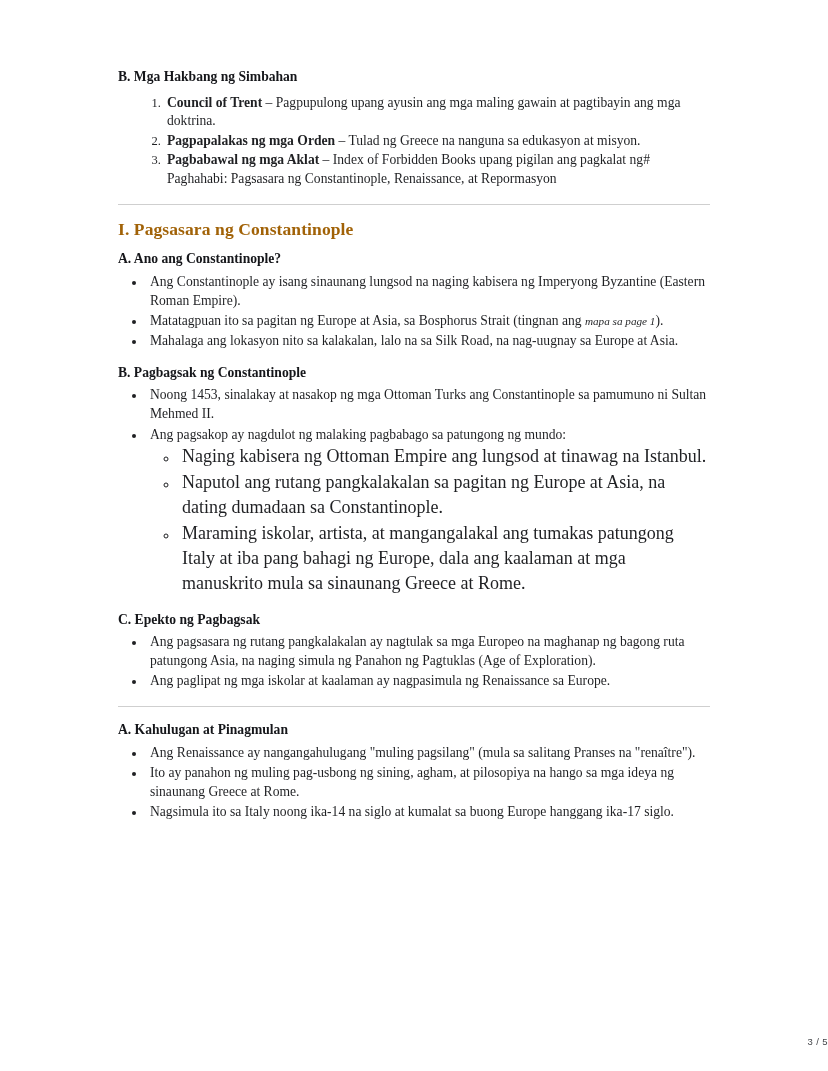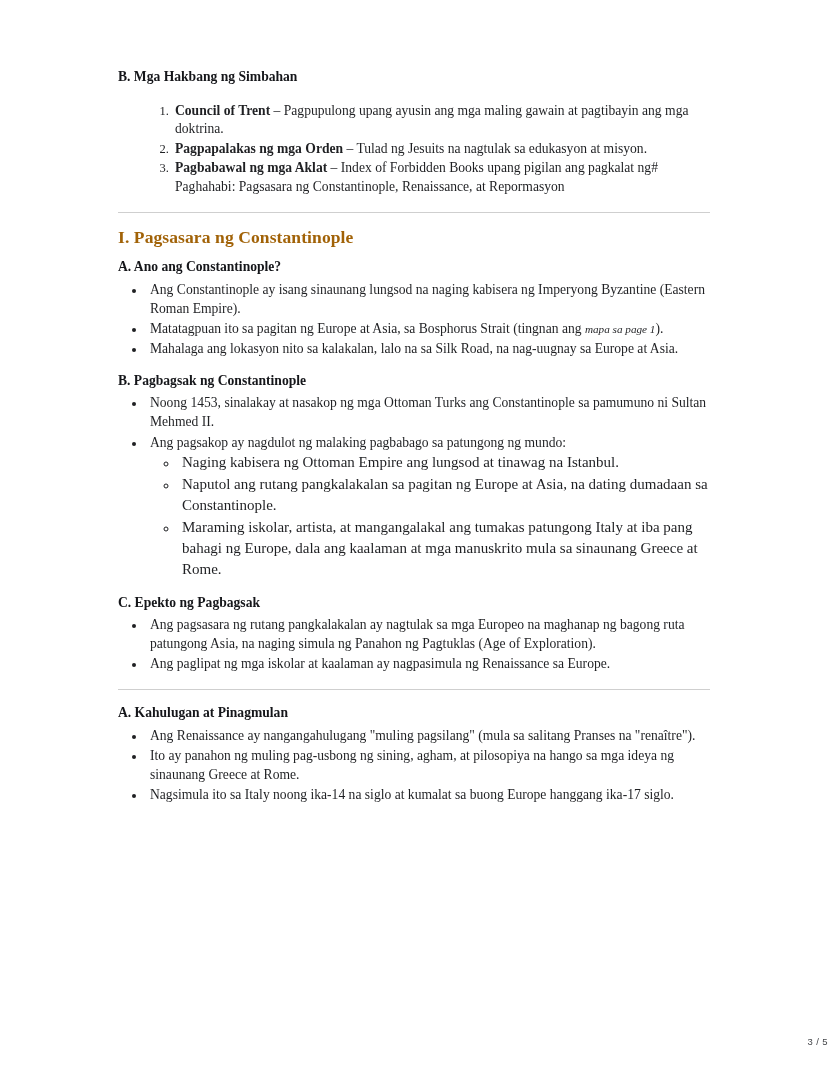--- a/index.html
+++ b/index.html
@@ -52,21 +52,21 @@
   .rule {
     border: 0;
     border-top: 1px solid #cfcfcf;
     margin: 16px 0 14px 0;
     width: 100%;
     height: 0;
   }
 
   
   ol.numlist {
-    margin: 16px;
+    margin: 8px;
     padding-left: 38px;
     list-style-type: decimal;
   }
   ol.numlist > li {
     font-size: 13.6px;
     line-height: 1.36;
     margin-bottom: 1px;
     padding-left: 3px;
   }
   ul.bullets {
@@ -79,21 +79,21 @@
     line-height: 1.4;
     margin-bottom: 1px;
     padding-left: 4px;
   }
   ul.subbullets {
     margin: 0;
     padding-left: 28px;
     list-style-type: circle;
   }
   ul.subbullets > li {
-    font-size: 15px;
+    font-size: 18px;
     line-height: 1.4;
     margin-bottom: 1px;
     padding-left: 4px;
   }
   li::marker { font-size: 12.5px; }
 
   b.term { font-weight: bold; }
   i.note {
     font-style: italic;
     font-size: 11.2px;
@@ -119,21 +119,21 @@
 <div class="page">
   <div class="content">
 
     <div class="block">
       <div class="h-letter tight">B. Mga Hakbang ng Simbahan</div>
       <ol class="numlist">
         <li>
           <b class="term">Council of Trent</b><span> – Pagpupulong upang ayusin ang mga maling gawain at pagtibayin ang mga doktrina.</span>
         </li>
         <li>
-          <b class="term">Pagpapalakas ng mga Orden</b><span> – Tulad ng Jesuits na nagtulak sa edukasyon at misyon.</span>
+          <b class="term">Pagpapalakas ng mga Orden</b><span> – Tulad ng Greece na nanguna sa edukasyon at misyon.</span>
         </li>
         <li>
           <b class="term">Pagbabawal ng mga Aklat</b><span> – Index of Forbidden Books upang pigilan ang pagkalat ng# Paghahabi: Pagsasara ng Constantinople, Renaissance, at Repormasyon</span>
         </li>
       </ol>
     </div>
 
     <hr class="rule">
 
     <div>

